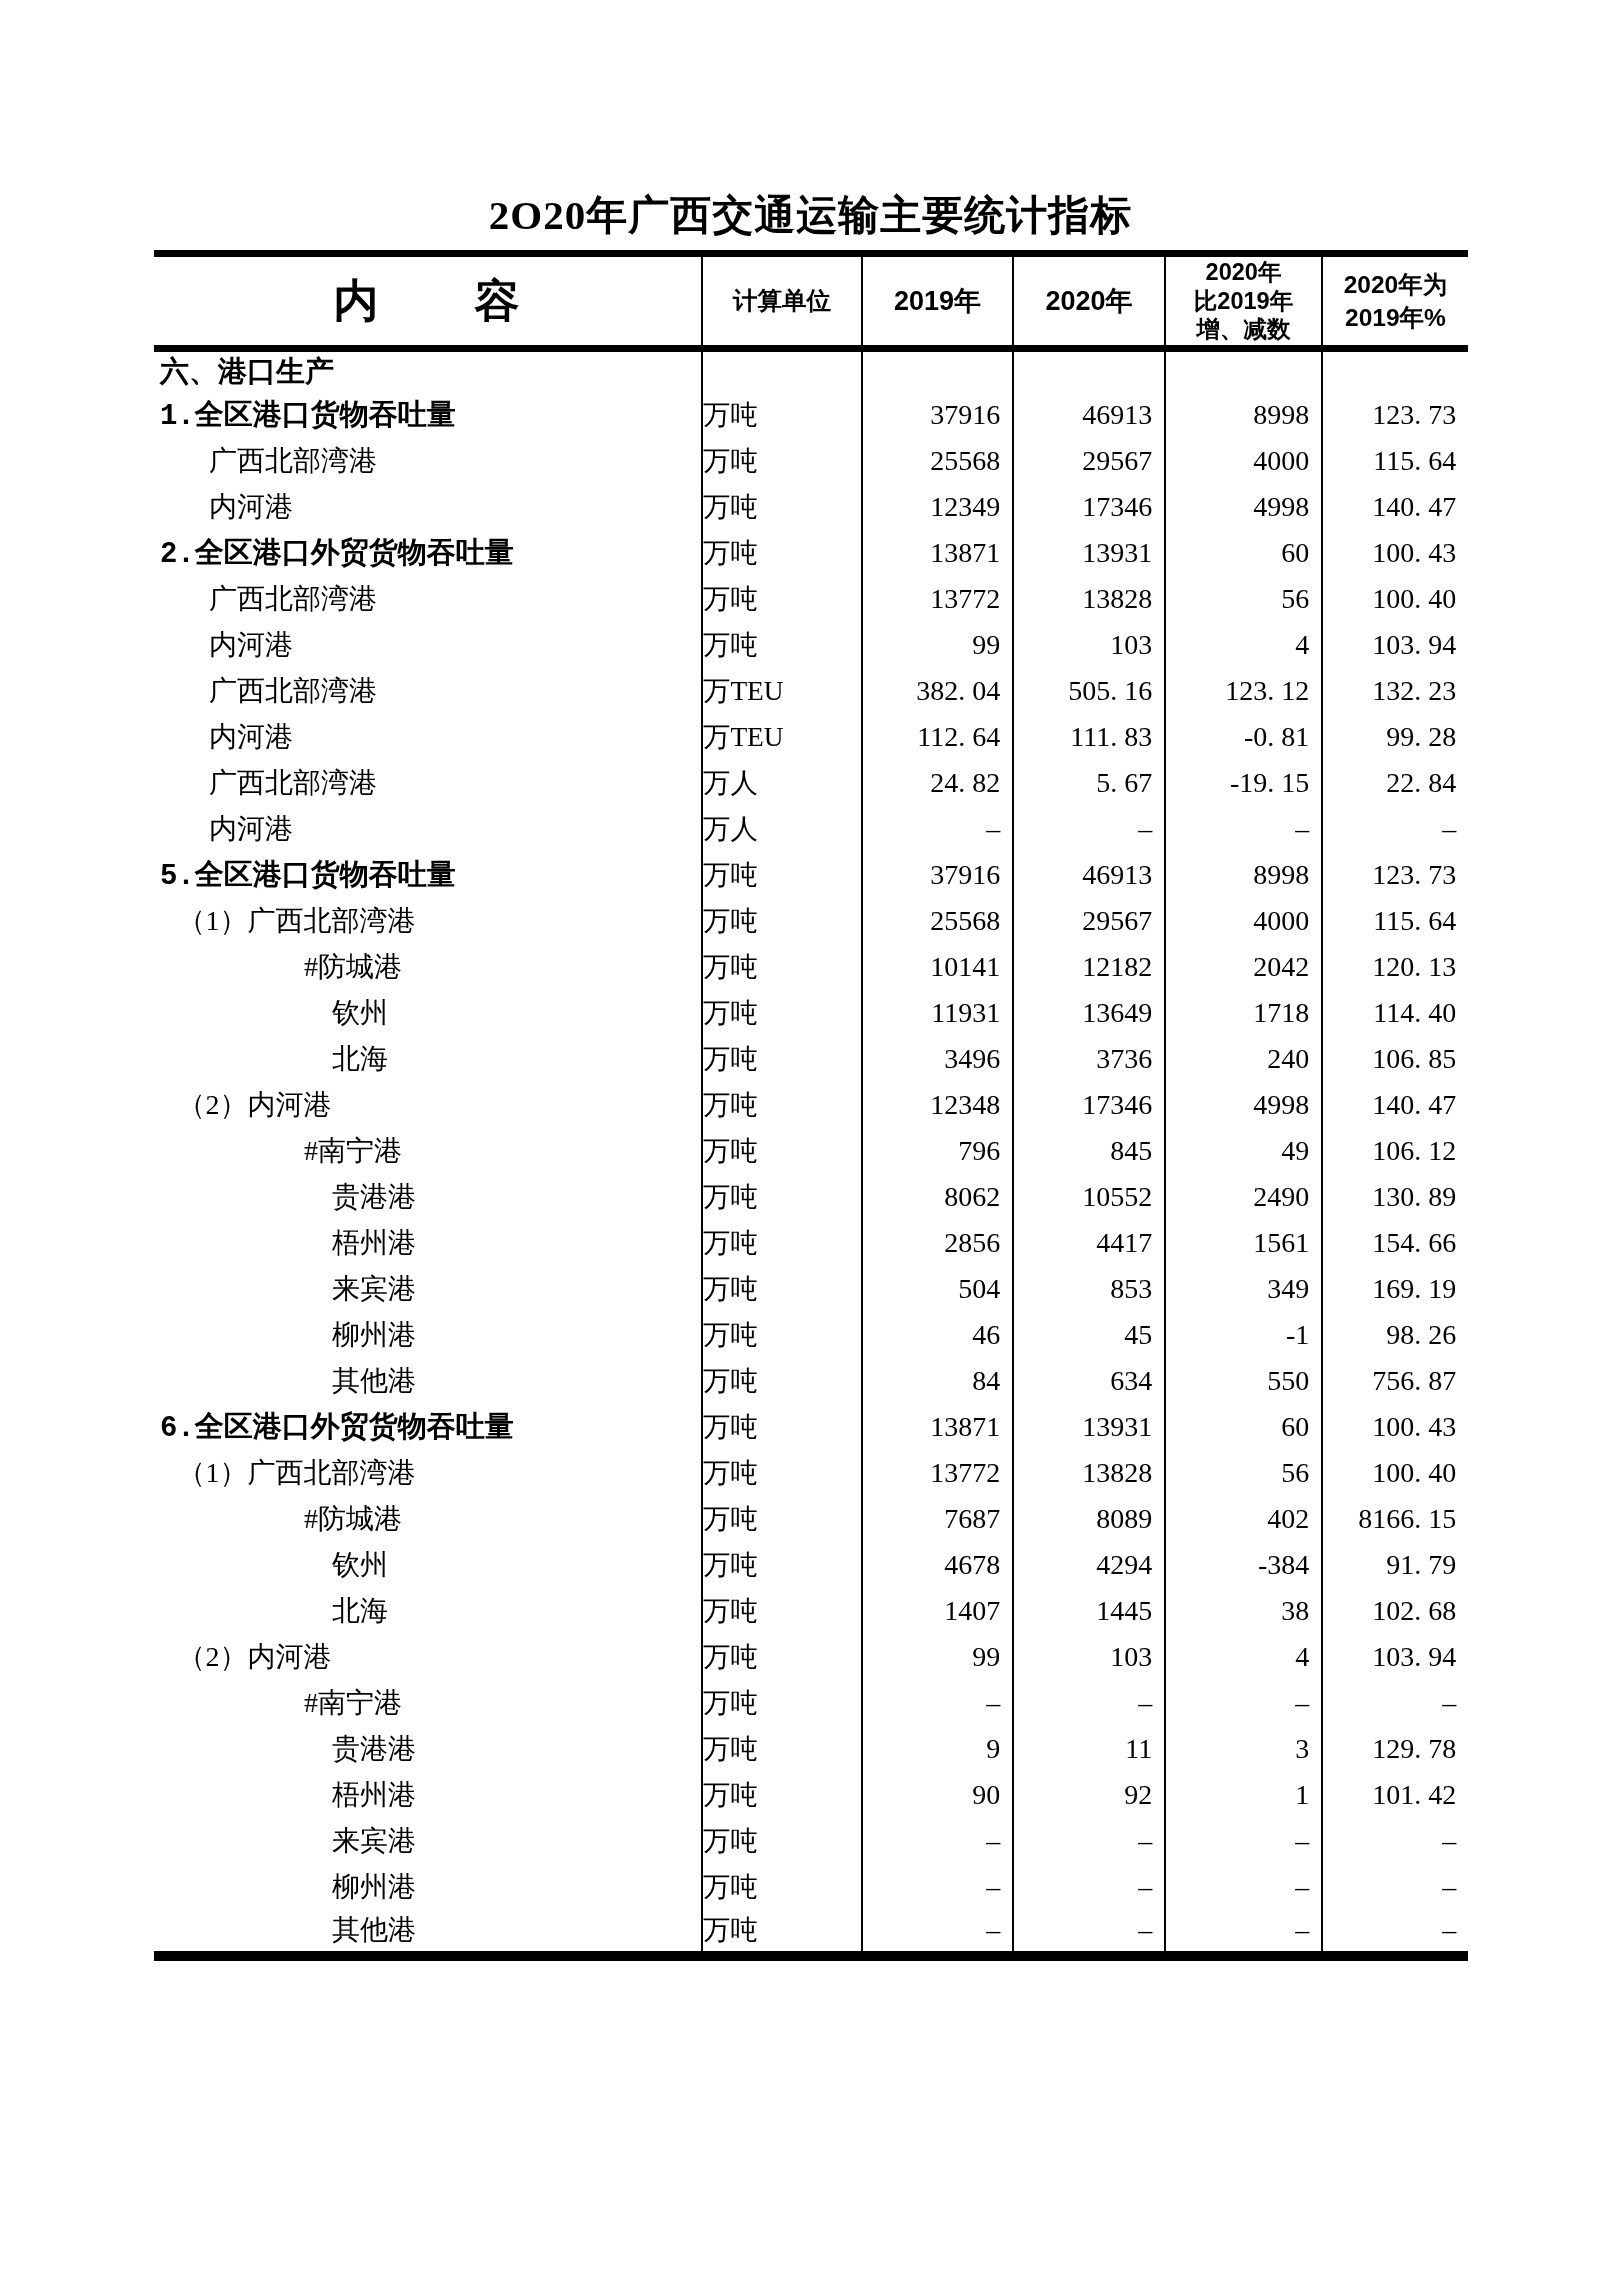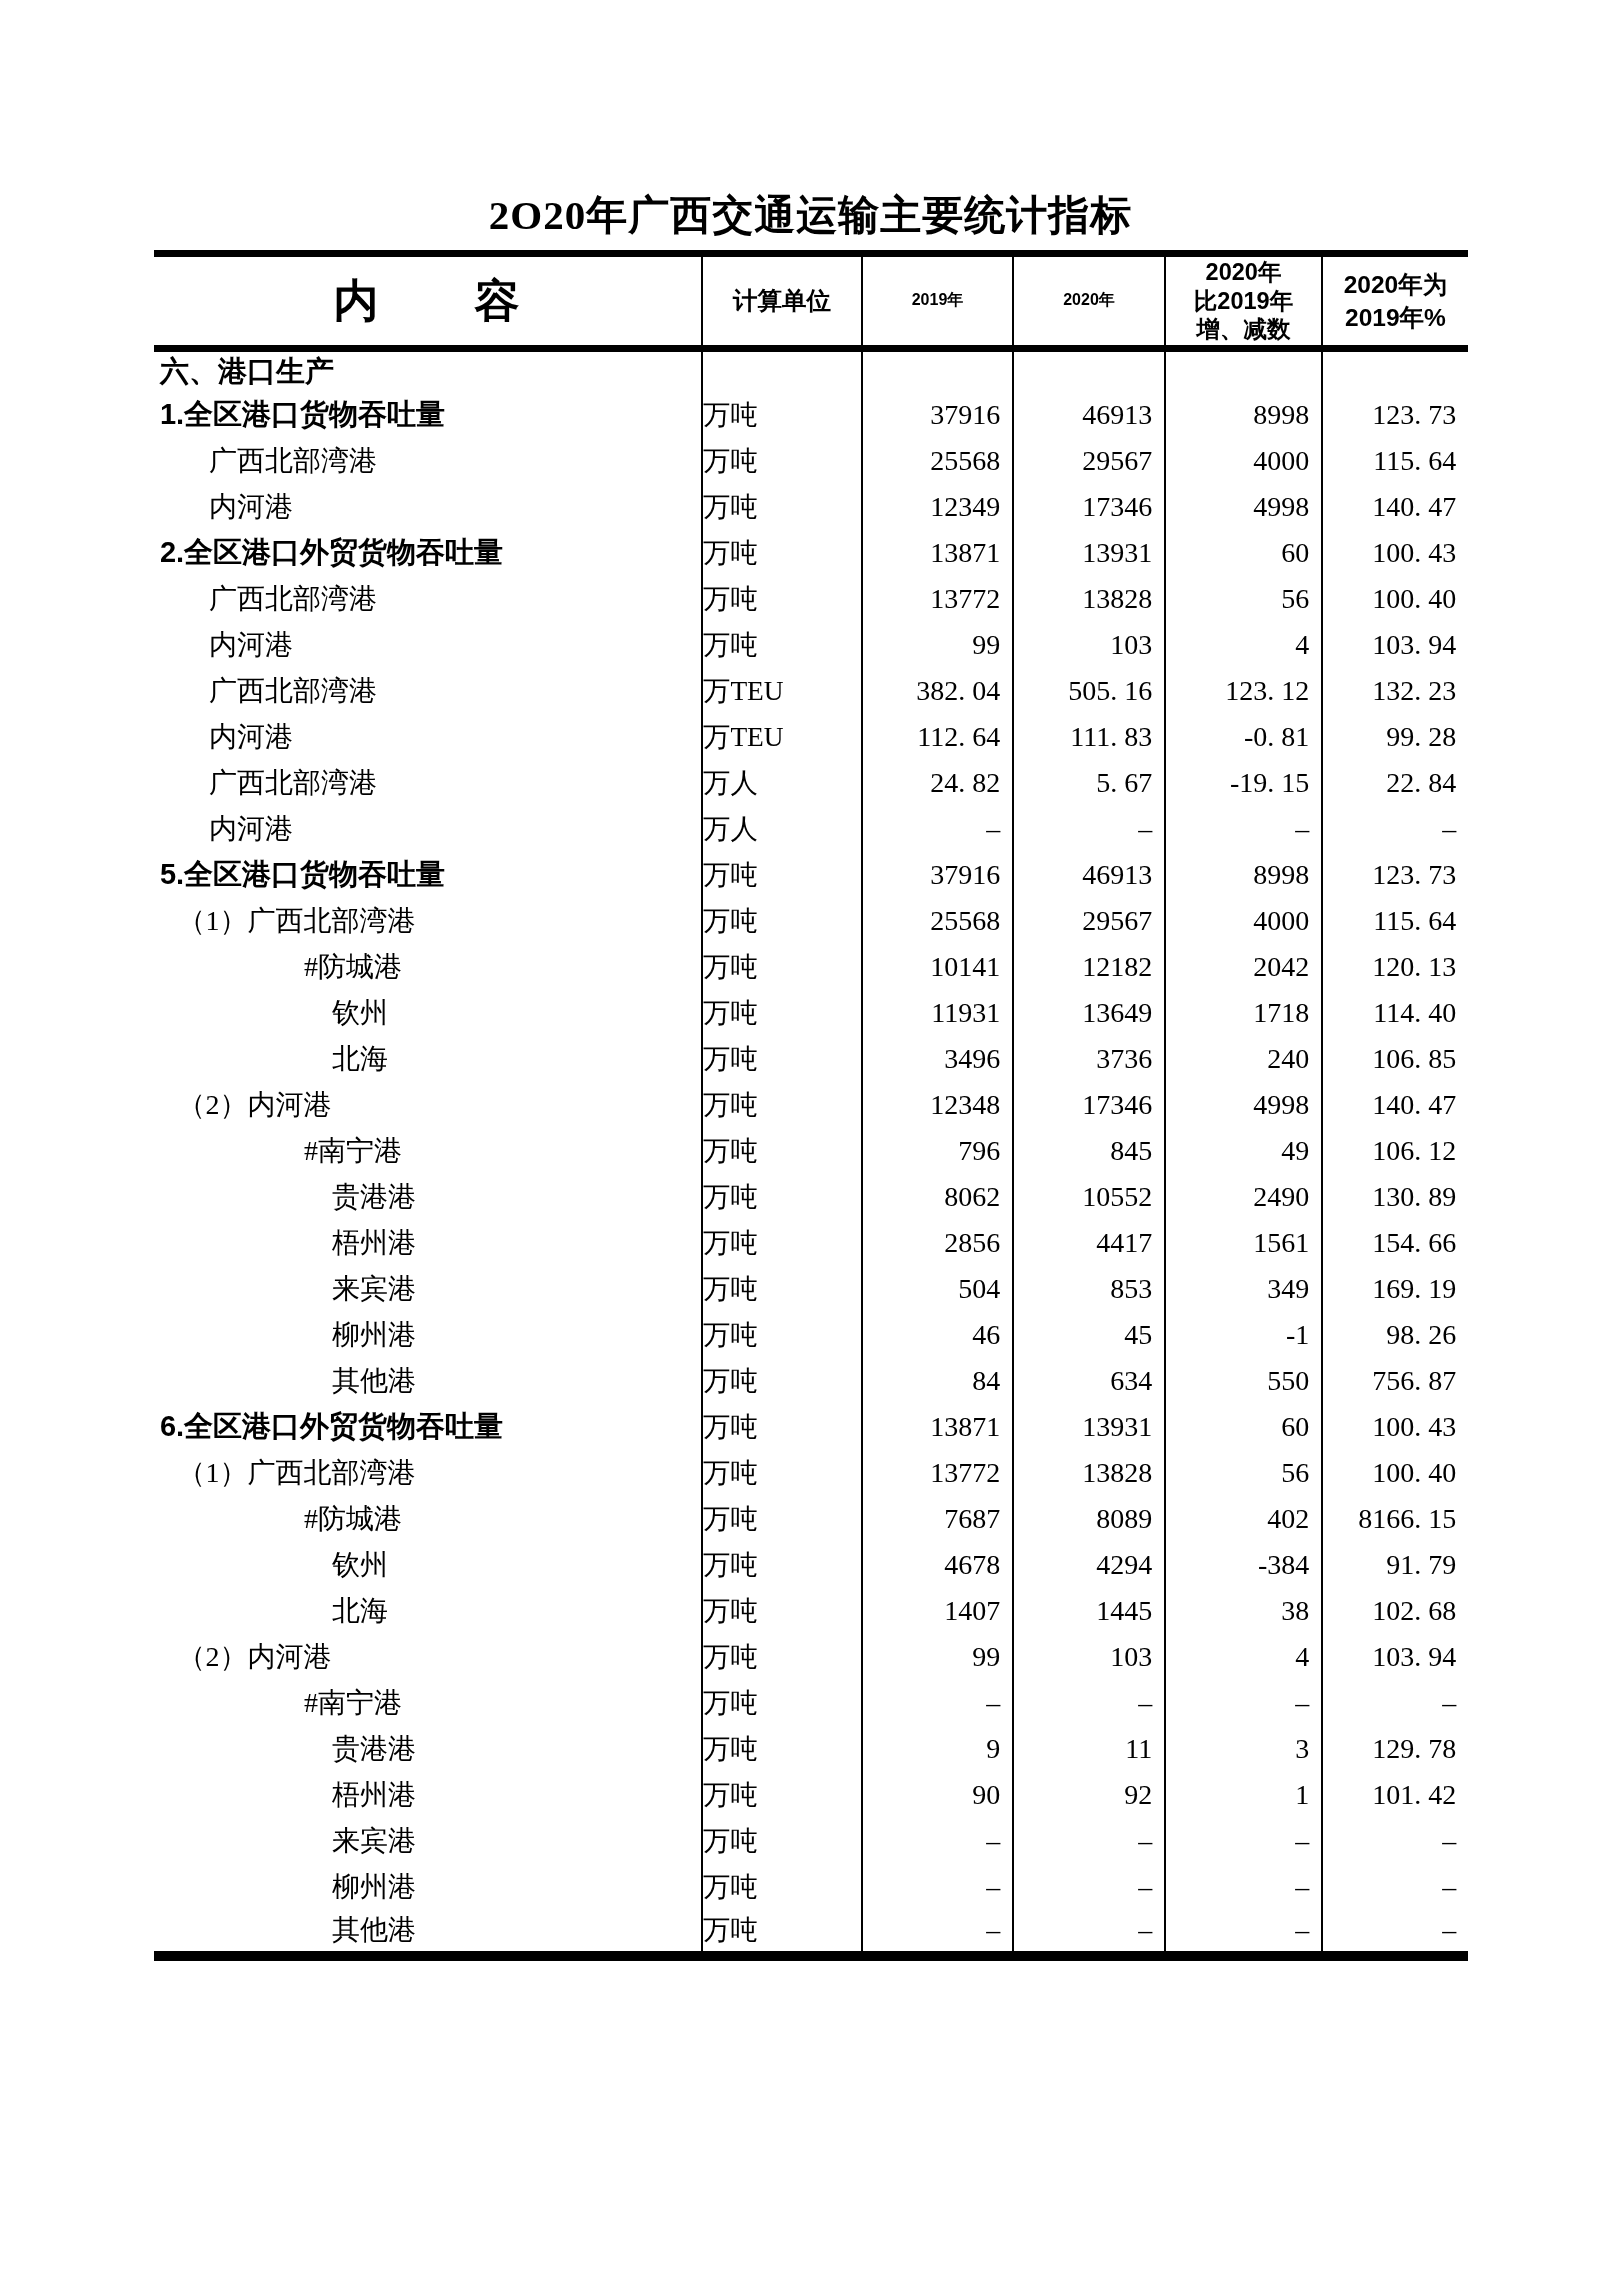--- a/index.html
+++ b/index.html
@@ -41,38 +41,38 @@
   thead th {
     border-bottom: 7.8px solid #000;
     vertical-align: middle;
     font-family: "Liberation Sans", sans-serif;
     font-weight: 700;
     padding: 0;
   }
   thead tr { height: 95px; }
   th.h-content { font-size: 45px; letter-spacing: 2px; }
   th.h-unit  { font-size: 24.5px; }
-  th.h-year  { font-size: 16px; }
+  th.h-year  { font-size: 27px; }
   th.h-diff  { font-size: 23.5px; line-height: 1.22; white-space: pre-line; }
   th.h-pct   { font-size: 24.5px; line-height: 1.35; white-space: pre-line; text-align: center; }
 
   tbody td {
     padding: 0;
     vertical-align: middle;
     font-size: 28px;
     overflow: hidden;
     white-space: nowrap;
   }
   tr.row-data { height: 46px; }
   tr.row-sect { height: 41px; }
 
   .c-label { text-align: left; font-family: "Liberation Serif", serif; }
   .row-sect .c-label,
   .row-bold .c-label {
-    font-family: Liberation Sans, sans-serif;
+    font-family: Liberation Mono, monospace;
     font-weight: 700;
     font-size: 29px;
   }
   .c-unit { font-size: 27.4px; }
   .c-num  { text-align: right; padding-right: 11.8px; }
 
   .ind-none  { padding-left: 5.9px; }
   .ind-sub   { padding-left: 55px; }
   .ind-paren { padding-left: 23.5px; }
   .ind-hash  { padding-left: 150px; }

